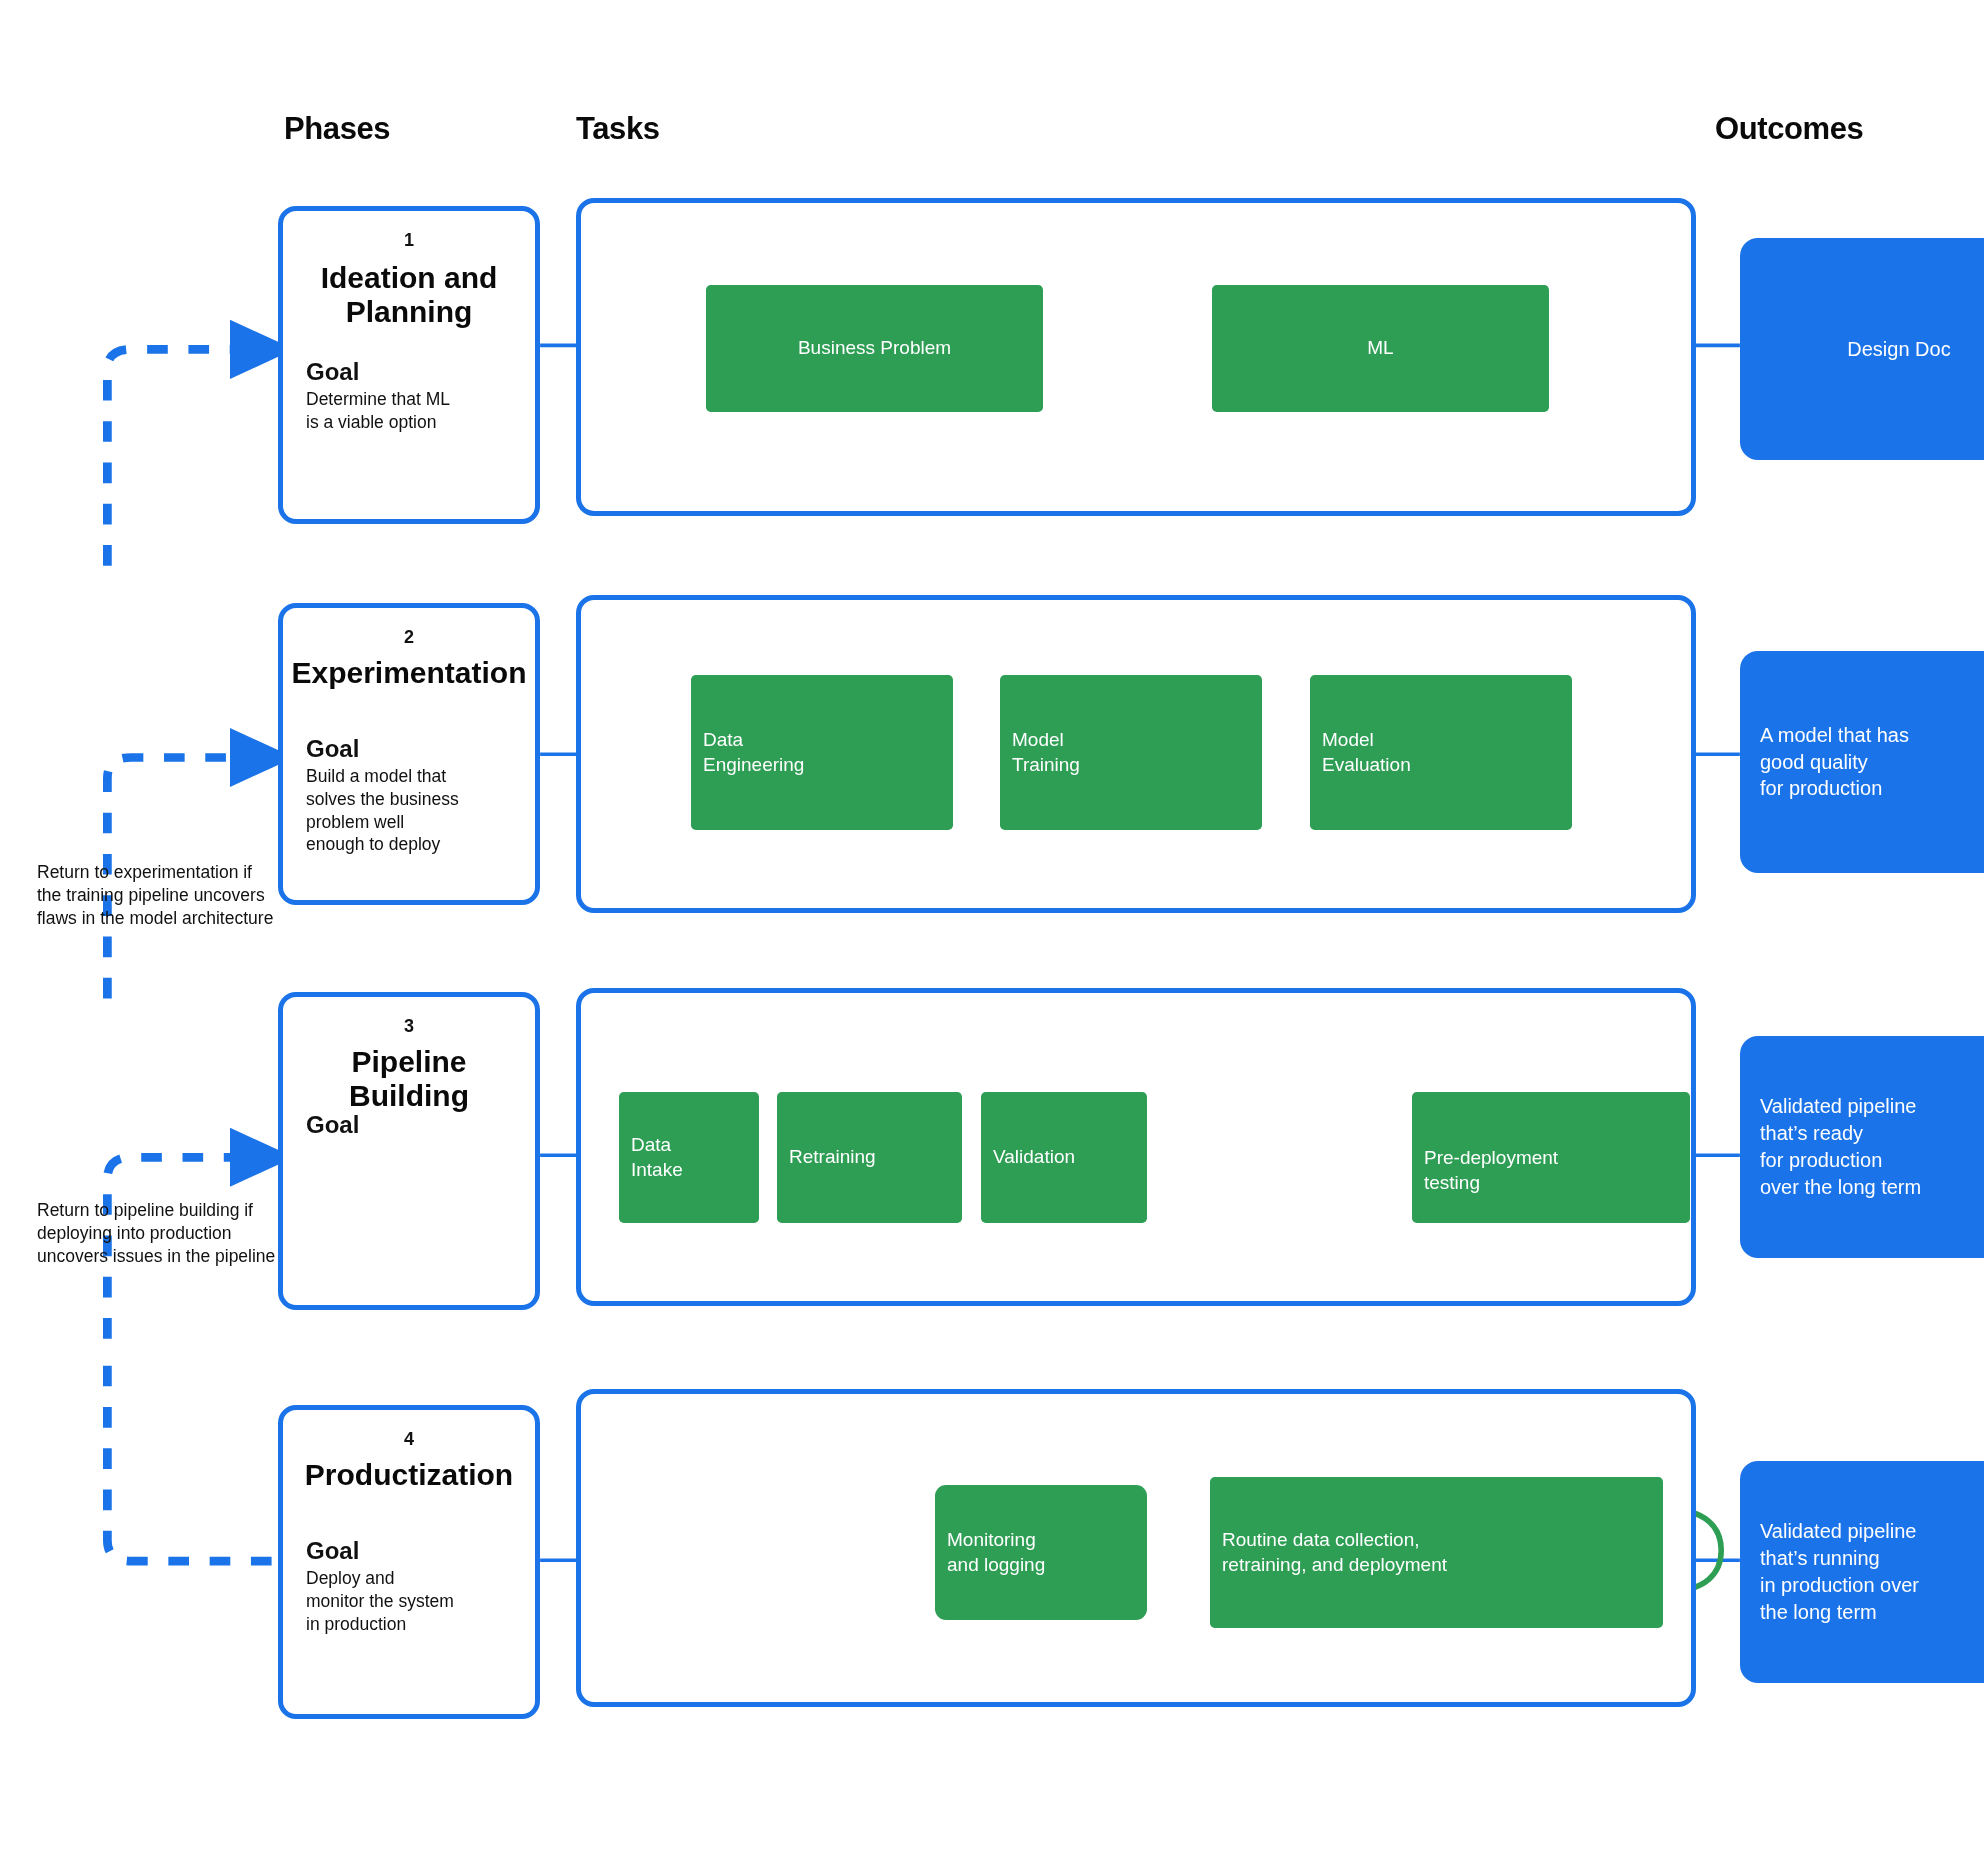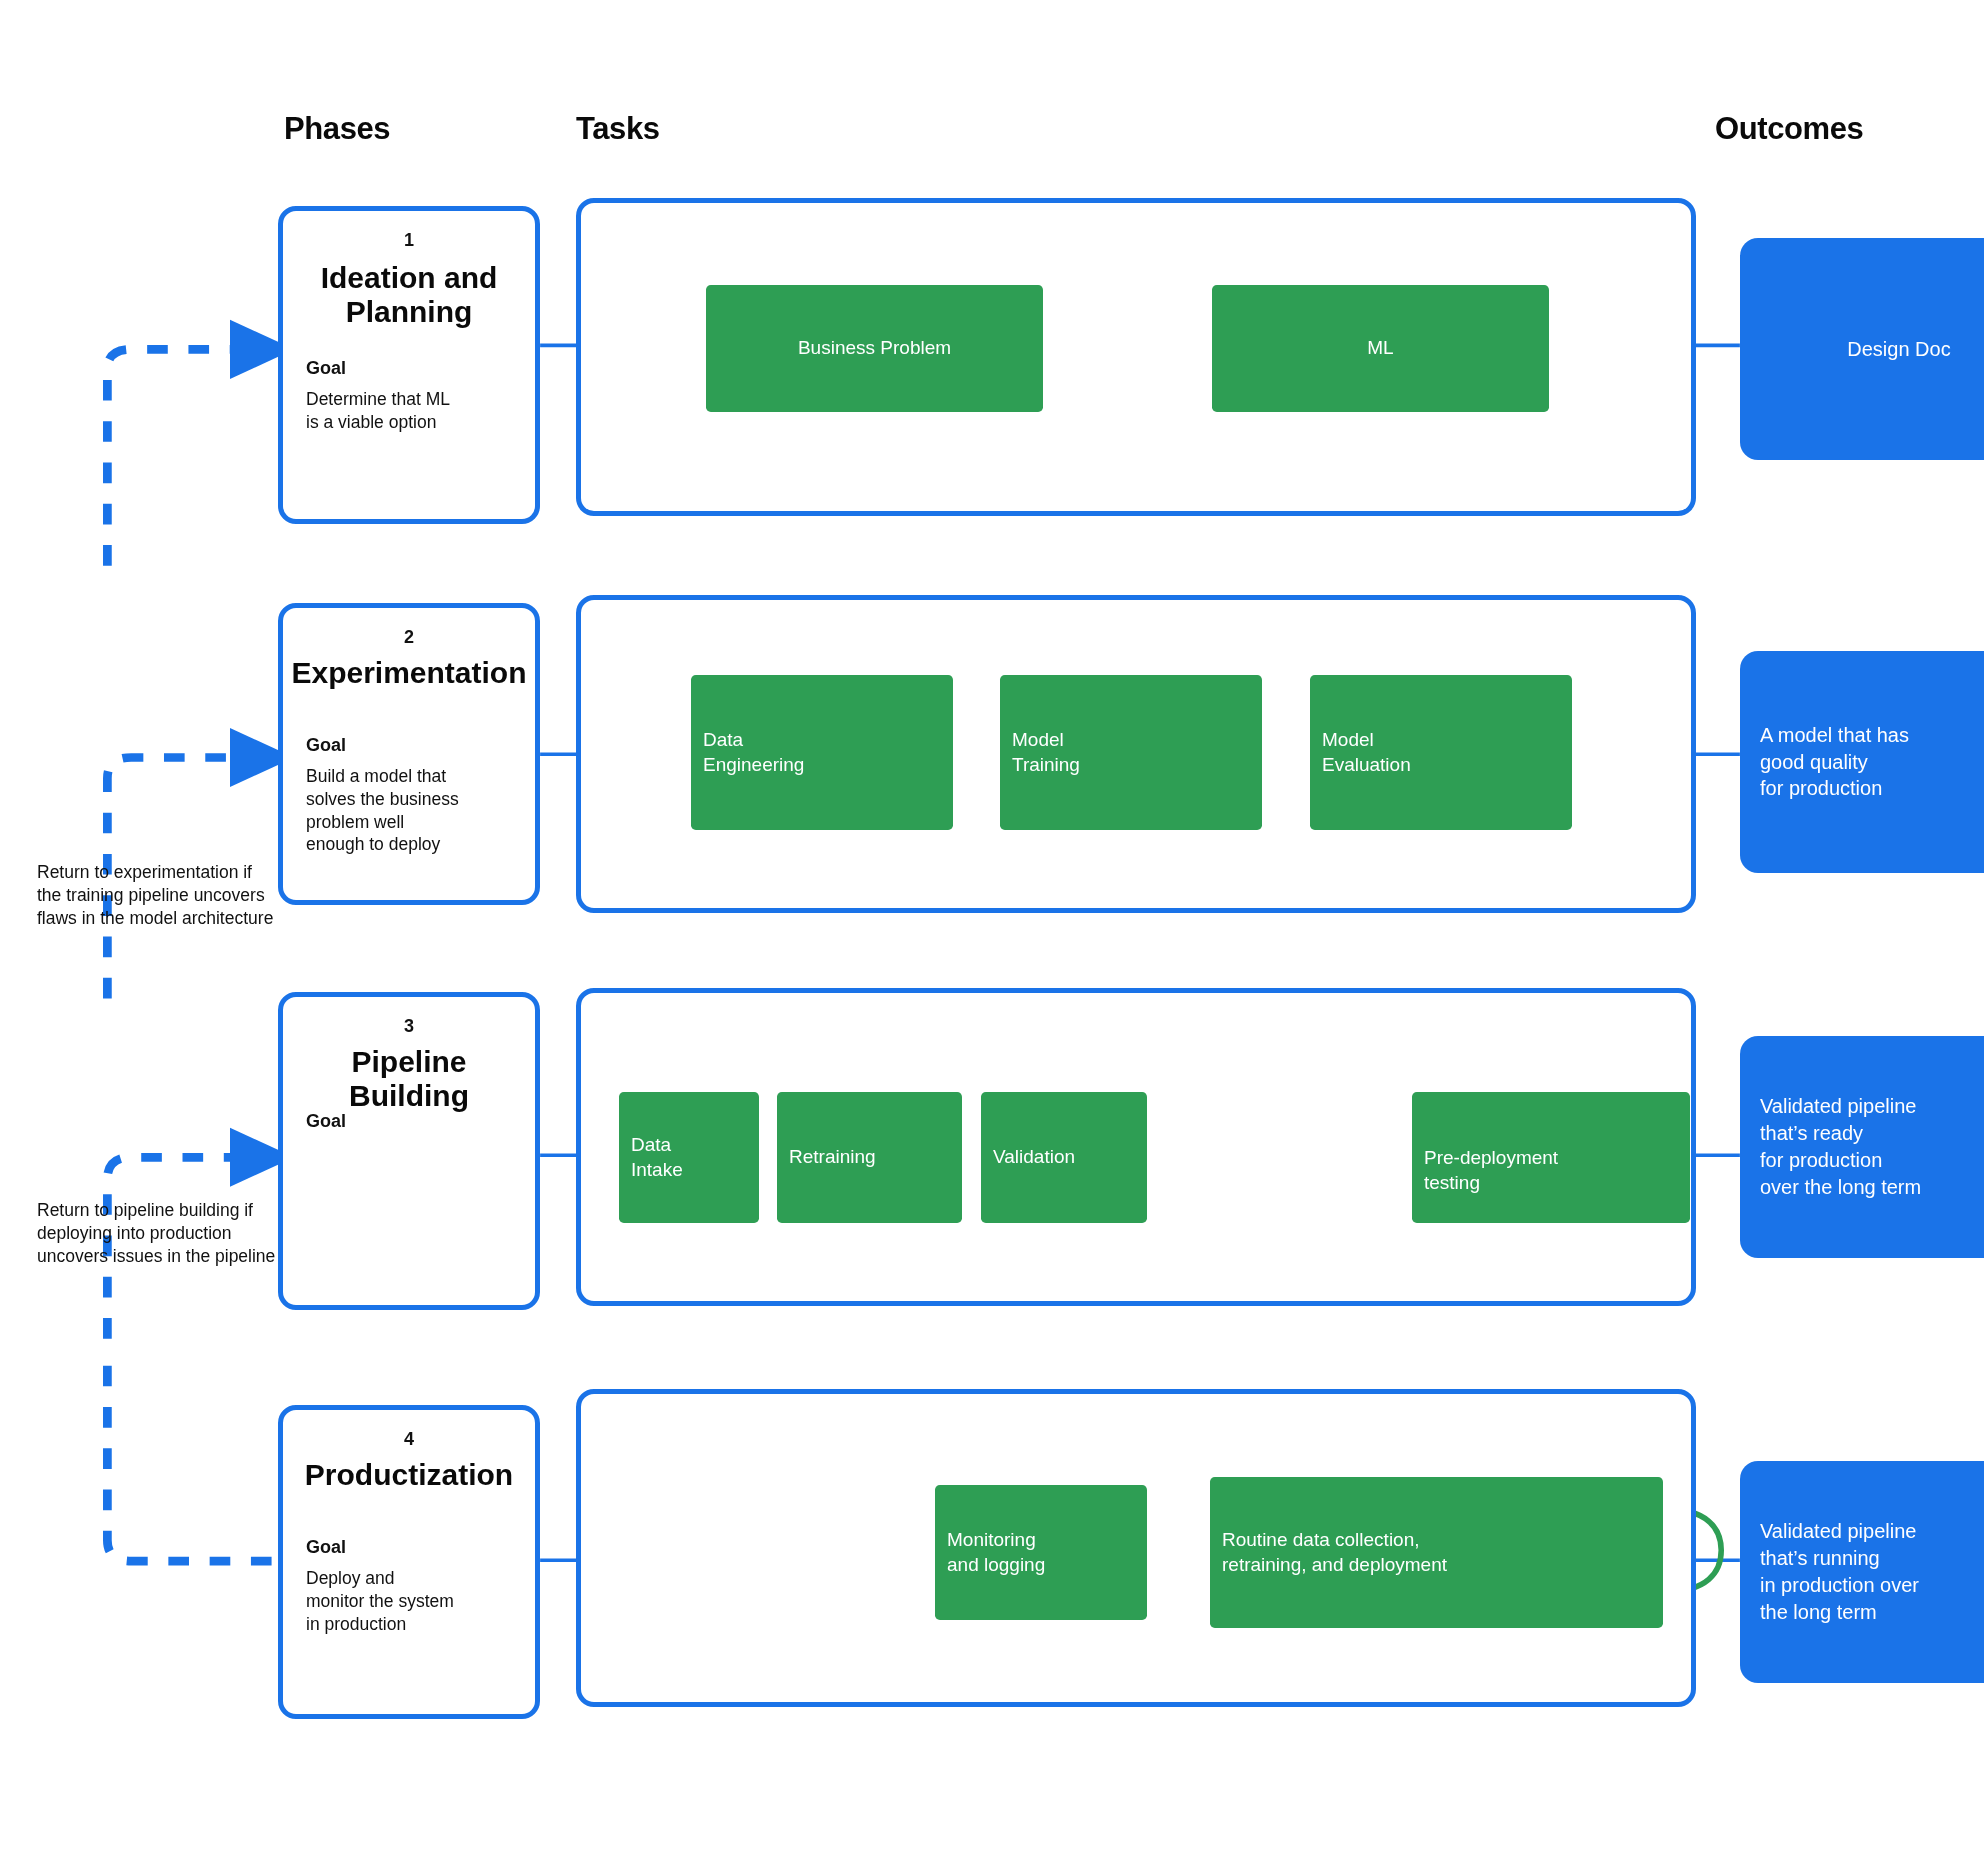--- a/index.html
+++ b/index.html
@@ -5,21 +5,21 @@
   html,body{margin:0;padding:0;background:#ffffff;}
   body{font-family:"Liberation Sans",sans-serif;color:#111;}
   #stage{position:relative;width:2253px;height:1858px;background:#fff;overflow:hidden;}
   #wires{position:absolute;left:0;top:0;width:2253px;height:1858px;pointer-events:none;}
 
   .col-head{position:absolute;font-weight:bold;font-size:31px;letter-spacing:-0.4px;color:#0a0a0a;white-space:nowrap;}
 
   .phase-card{position:absolute;box-sizing:border-box;border:5.2px solid #1a73e8;border-radius:18px;background:#fff;}
   .phase-num{position:absolute;left:0;right:0;text-align:center;font-weight:bold;font-size:18px;color:#111;}
   .phase-title{position:absolute;left:0;right:0;text-align:center;font-weight:bold;font-size:30px;line-height:1.12;color:#0a0a0a;padding:0 6.4px;box-sizing:border-box;}
-  .goal-label{position:absolute;font-weight:bold;font-size:18px;color:#111;}
+  .goal-label{position:absolute;font-weight:bold;font-size:24px;color:#111;}
   .goal-text{position:absolute;font-size:17.5px;line-height:1.30;color:#111;}
 
   .task-card{position:absolute;box-sizing:border-box;border:5.2px solid #1a73e8;border-radius:18px;background:#fff;}
 
   .gbox{position:absolute;box-sizing:border-box;background:#34a853;background-color:#2e9e54;border-radius:4.8px;color:#fff;display:flex;align-items:center;}
   .gbox span{display:block;width:100%;font-size:19px;line-height:1.30;padding:0 12px;box-sizing:border-box;}
   .gbox.center span{text-align:center;padding:0 7.1px;}
 
   .obox{position:absolute;box-sizing:border-box;background:#1a73e8;border-radius:18px;color:#fff;display:flex;align-items:center;}
   .obox span{display:block;width:100%;font-size:20px;line-height:1.34;padding:0 20px;box-sizing:border-box;}
@@ -189,21 +189,21 @@
   <div class="phase-card" style="left:278px;top:1405px;width:262px;height:314px;">
     <div class="phase-num" style="top:19px;">4</div>
     <div class="phase-title" style="top:48px;white-space:pre-line;">Productization</div>
     <div class="goal-label" style="left:23px;top:127px;">Goal</div>
     <div class="goal-text" style="left:23px;top:157px;white-space:pre-line;">Deploy and
 monitor the system
 in production</div>
   </div>
 
   <div class="task-card" style="left:576px;top:1389px;width:1120px;height:318px;"></div>
-  <div class="gbox" style="left:935px;top:1485px;width:212px;height:135px;">
+  <div class="gbox" style="left:935px;top:1485px;width:212px;height:135px;border-radius:11px;">
     <span style="white-space:pre-line;">Monitoring
 and logging</span>
   </div>
   <div class="gbox" style="left:1210px;top:1477px;width:453px;height:151px;">
     <span style="white-space:pre-line;">Routine data collection,
 retraining, and deployment</span>
   </div>
 
   <div class="obox" style="left:1740px;top:1461px;width:318px;height:222px;">
     <span style="white-space:pre-line;">Validated pipeline

